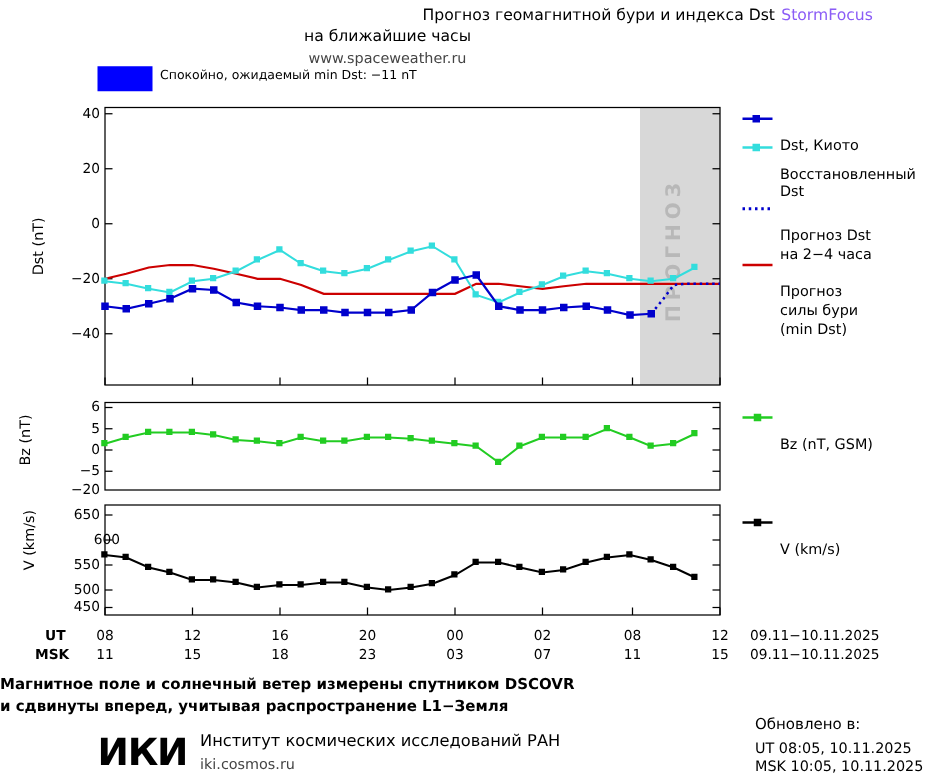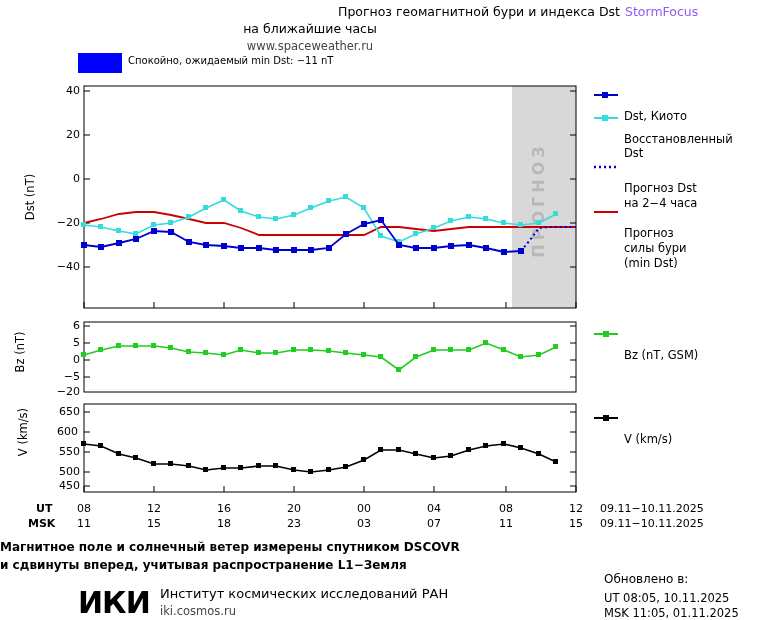--- a/index.html
+++ b/index.html
@@ -244,36 +244,36 @@
 
 <div class="abs tick" style="left:38px;top:319px;width:42px;text-align:right;">6</div>
 <div class="abs tick" style="left:38px;top:336px;width:42px;text-align:right;">5</div>
 <div class="abs tick" style="left:38px;top:353px;width:42px;text-align:right;">0</div>
 <div class="abs tick" style="left:38px;top:370px;width:42px;text-align:right;">−5</div>
 <div class="abs tick" style="left:38px;top:385px;width:42px;text-align:right;">−20</div>
 
 <div class="abs axlab" style="left:-15px;top:345px;width:70px;text-align:center;transform:rotate(-90deg);transform-origin:center;">Bz (nT)</div>
 
 <div class="abs tick" style="left:32px;top:405px;width:48px;text-align:right;">650</div>
-<div class="abs tick" style="left:30px;top:425px;width:48px;text-align:right;">600</div>
+<div class="abs tick" style="left:48px;top:425px;width:48px;text-align:right;">600</div>
 <div class="abs tick" style="left:32px;top:445px;width:48px;text-align:right;">550</div>
 <div class="abs tick" style="left:32px;top:465px;width:48px;text-align:right;">500</div>
 <div class="abs tick" style="left:32px;top:479px;width:48px;text-align:right;">450</div>
 
 <div class="abs axlab" style="left:-22px;top:425px;width:90px;text-align:center;transform:rotate(-90deg);transform-origin:center;">V (km/s)</div>
 
 <div class="abs tick bold" style="left:36px;top:502px;">UT</div>
 <div class="abs tick bold" style="left:28px;top:517px;">MSK</div>
 
 <div class="abs tick" style="left:74px;top:502px;width:20px;text-align:center;">08</div>
 <div class="abs tick" style="left:144px;top:502px;width:20px;text-align:center;">12</div>
 <div class="abs tick" style="left:214px;top:502px;width:20px;text-align:center;">16</div>
 <div class="abs tick" style="left:284px;top:502px;width:20px;text-align:center;">20</div>
 <div class="abs tick" style="left:354px;top:502px;width:20px;text-align:center;">00</div>
-<div class="abs tick" style="left:424px;top:502px;width:20px;text-align:center;">04</div>
+<div class="abs tick" style="left:424px;top:502px;width:20px;text-align:center;">02</div>
 <div class="abs tick" style="left:496px;top:502px;width:20px;text-align:center;">08</div>
 <div class="abs tick" style="left:566px;top:502px;width:20px;text-align:center;">12</div>
 
 <div class="abs tick" style="left:74px;top:517px;width:20px;text-align:center;">11</div>
 <div class="abs tick" style="left:144px;top:517px;width:20px;text-align:center;">15</div>
 <div class="abs tick" style="left:214px;top:517px;width:20px;text-align:center;">18</div>
 <div class="abs tick" style="left:284px;top:517px;width:20px;text-align:center;">23</div>
 <div class="abs tick" style="left:354px;top:517px;width:20px;text-align:center;">03</div>
 <div class="abs tick" style="left:424px;top:517px;width:20px;text-align:center;">07</div>
 <div class="abs tick" style="left:496px;top:517px;width:20px;text-align:center;">11</div>
@@ -294,13 +294,13 @@
 
 <div class="abs footer bold" style="left:0;top:540px;width:760px;">Магнитное поле и солнечный ветер измерены спутником DSCOVR</div>
 <div class="abs footer bold" style="left:0;top:558px;width:760px;">и сдвинуты вперед, учитывая распространение L1−Земля</div>
 
 <div class="abs" style="left:78px;top:585px;font-size:30px;font-weight:bold;letter-spacing:-1px;">ИКИ</div>
 <div class="abs" style="left:160px;top:586px;font-size:13px;">Институт космических исследований РАН</div>
 <div class="abs" style="left:160px;top:604px;font-size:11.5px;color:#444;">iki.cosmos.ru</div>
 
 <div class="abs" style="left:604px;top:572px;font-size:12px;">Обновлено в:</div>
 <div class="abs" style="left:604px;top:591px;font-size:11.5px;">UT   08:05, 10.11.2025</div>
-<div class="abs" style="left:604px;top:606px;font-size:11.5px;">MSK 11:05, 01.11.2025</div>
+<div class="abs" style="left:604px;top:606px;font-size:11.5px;">MSK 10:05, 10.11.2025</div>
 
 </body></html>

